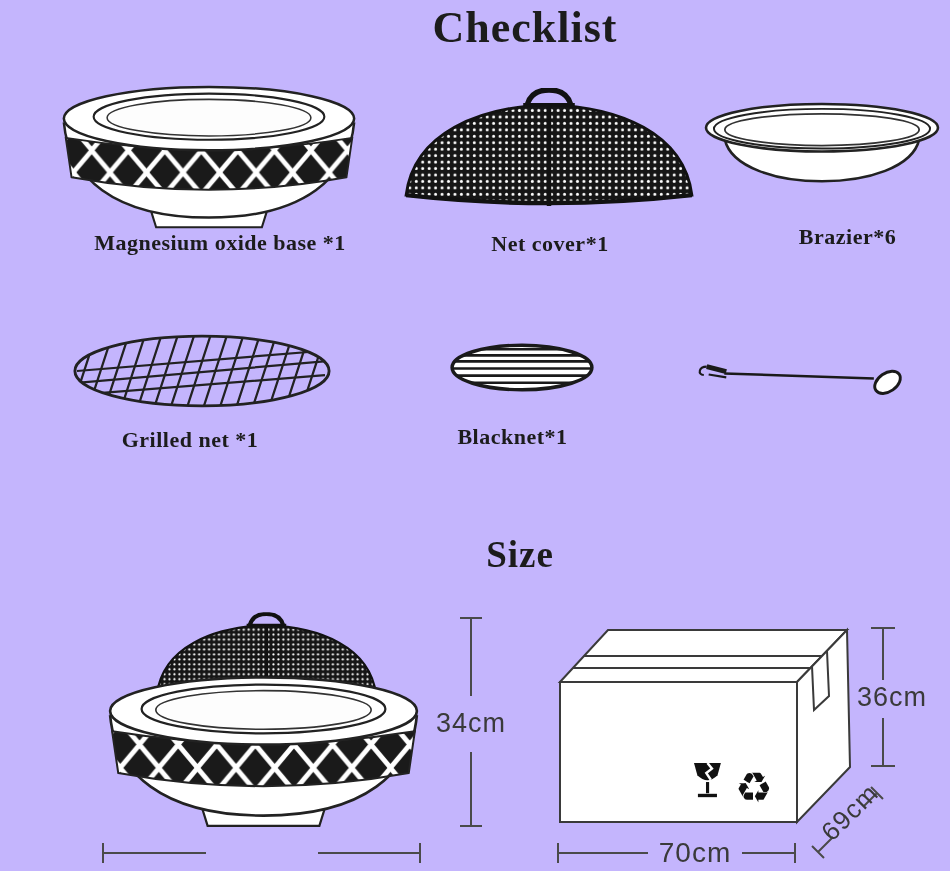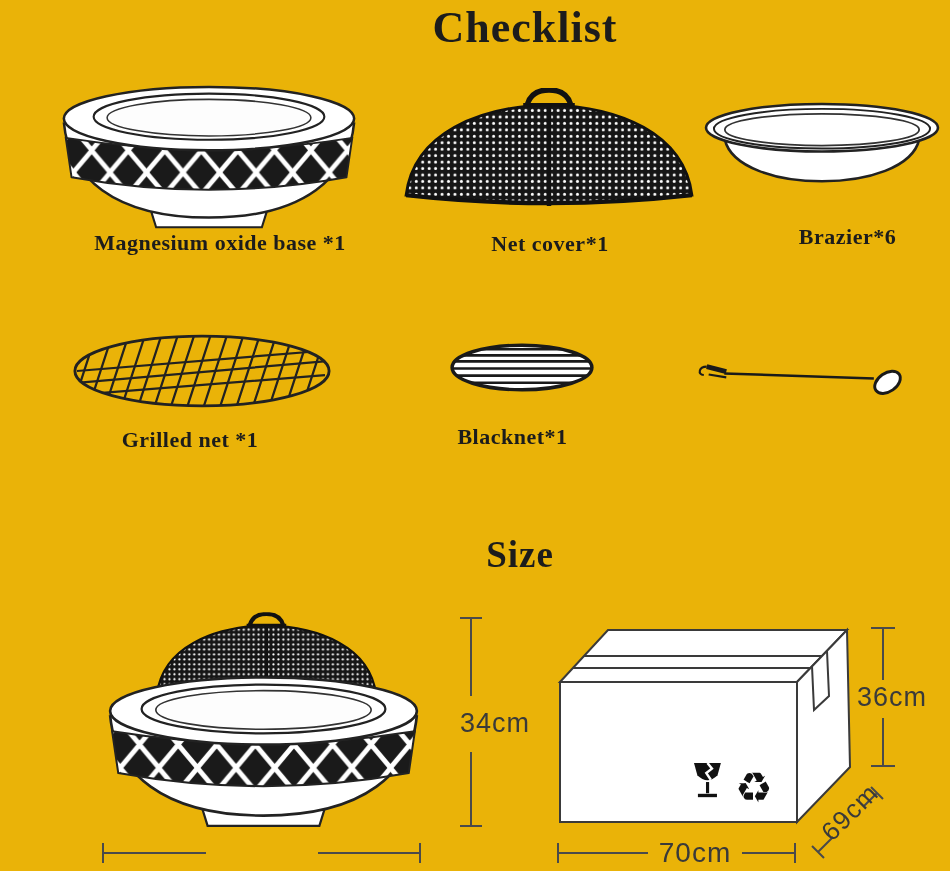--- a/index.html
+++ b/index.html
@@ -1,17 +1,17 @@
 <!DOCTYPE html>
 <html><head>
 <meta charset="utf-8">
 <style>
   html,body{margin:0;padding:0;background:#fff;}
   #page{
-    position:relative;width:950px;height:871px;background:#eab308;
+    position:relative;width:950px;height:871px;background:#c4b5fd;
     font-family:"Liberation Serif",serif;color:#1f1f1f;overflow:hidden;
   }
   .abs{position:absolute;}
   .title{
     font-weight:700;text-align:center;color:#1c1c1c;
     font-family:"Liberation Serif",serif;letter-spacing:1px;
   }
   .caption{
     font-weight:700;text-align:center;color:#1c1c1c;font-size:22px;
     font-family:"Liberation Serif",serif;letter-spacing:0.5px;white-space:nowrap;
@@ -172,19 +172,19 @@
 
     <g stroke="#4a4a4a" stroke-width="2">
       <path d="M812,846 L824,858 M818,852 L833,837 M864,806 L877,793 M871,787 L883,799"></path>
     </g>
 
     <g stroke="#4a4a4a" stroke-width="2">
       <path d="M558,843 L558,863 M558,853 L648,853 M742,853 L795,853 M795,843 L795,863"></path>
     </g>
   </svg>
 
-  <div class="abs dimlabel" style="left:430px;top:708px;width:82px;margin-left:24px;">34cm</div>
+  <div class="abs dimlabel" style="left:430px;top:708px;width:82px;">34cm</div>
   <div class="abs dimlabel" style="left:208px;top:867px;width:110px;font-size:28px;">60cm</div>
   <div class="abs dimlabel" style="left:852px;top:682px;width:80px;">36cm</div>
   <div class="abs dimlabel" style="left:806px;top:797px;width:88px;font-size:26px;transform:rotate(-45deg);">69cm</div>
   <div class="abs dimlabel" style="left:645px;top:837px;width:100px;font-size:28px;">70cm</div>
 
 </div>
 
 </body></html>

